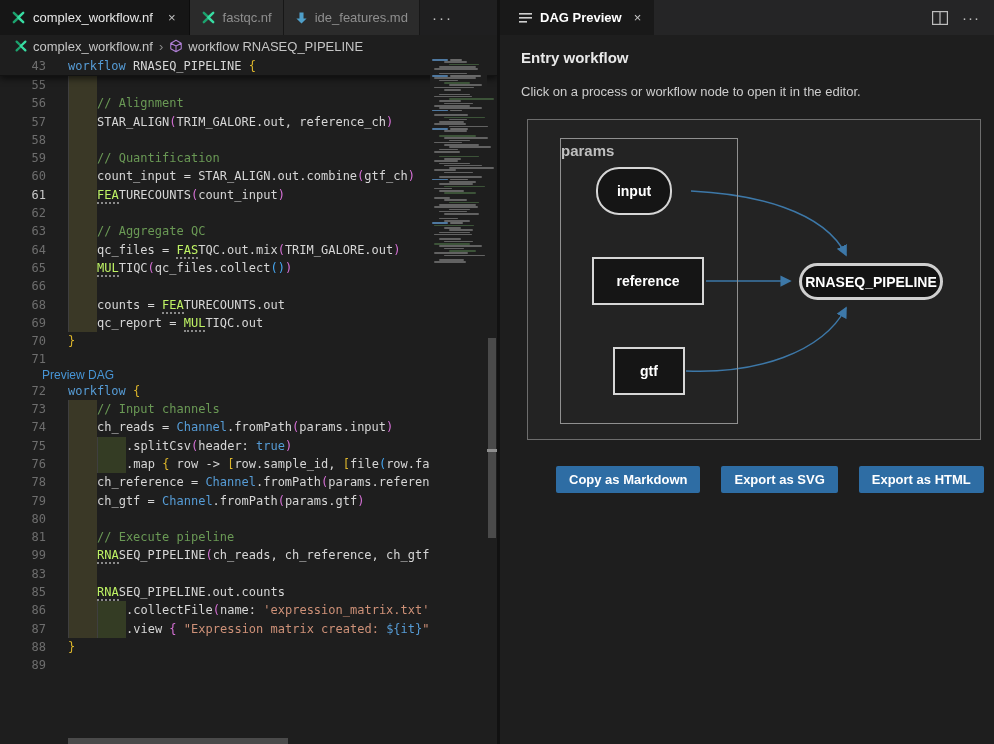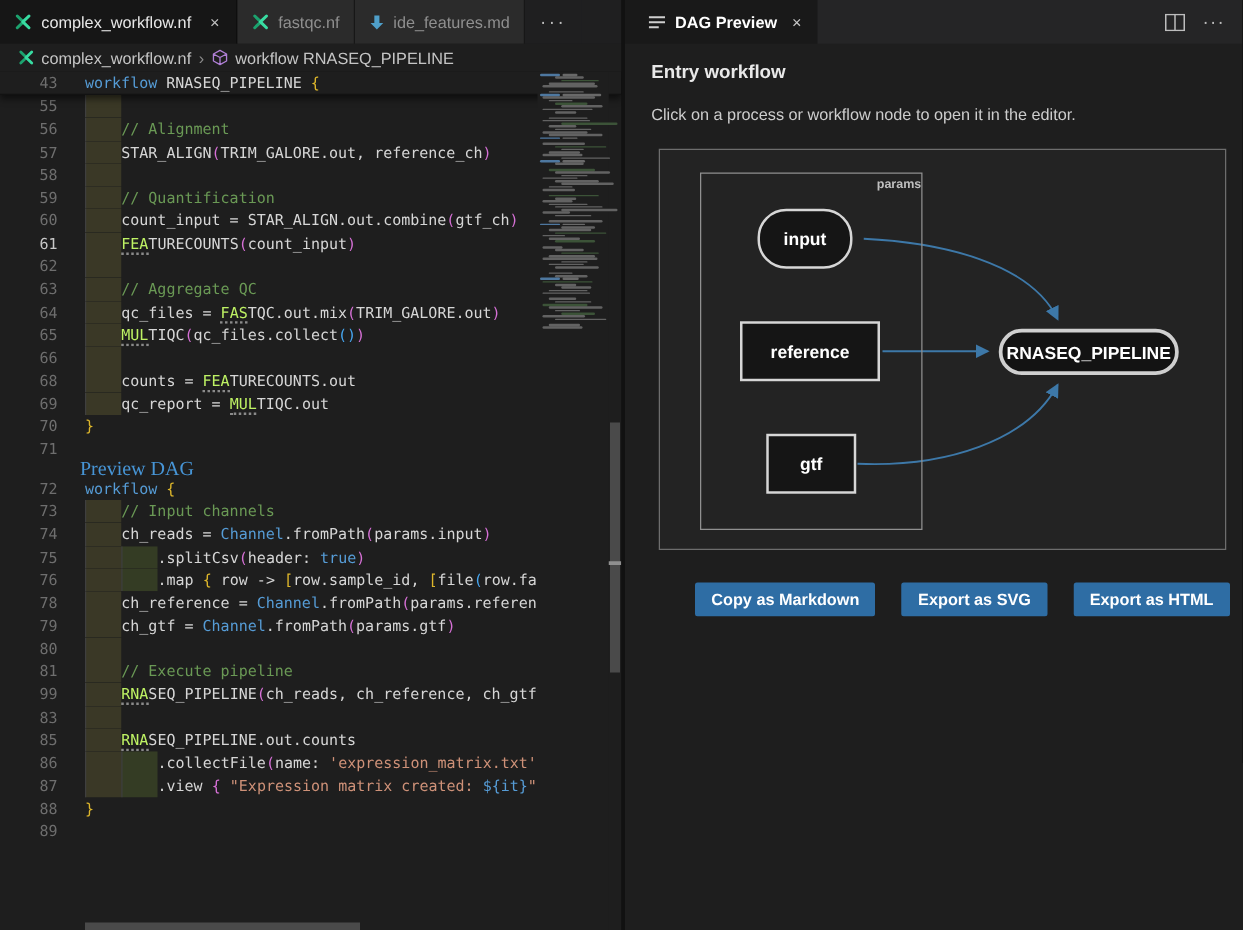--- a/index.html
+++ b/index.html
@@ -30,22 +30,22 @@
   .code-line { display:flex; height:18.3px; line-height:18.3px; white-space:pre; }
   .gutter { width:50px; flex:0 0 50px; text-align:right; padding-right:4px; color:#6e6e6e; user-select:none; }
   .gutter.cur { color:#c8c8c8; }
   .lcontent { margin-left:18px; white-space:pre; overflow:hidden; flex:1; }
   .ind { display:inline-block; width:29px; height:18.3px; vertical-align:top; background:#3a3826; box-shadow:inset 1px 0 0 #3f3f3f; }
   .ind.lvl2 { background:#343c24; }
   .tk-kw { color:#569cd6; } .tk-cm { color:#6a9955; } .tk-str { color:#ce9178; }
   .tk-b1 { color:#ddb62b; } .tk-b2 { color:#d670d6; } .tk-b3 { color:#46a6f0; }
   .tk-pl { color:#d6d6d6; }
   .tk-hint { color:#bef264; border-bottom:2px dotted #8a8a8a; padding-bottom:0px; }
-  .codelens { height:13px; line-height:13px; font-size:16px; color:#4795d6; padding-left:64px;
-              font-family:Liberation Serif, serif; cursor:pointer; }
+  .codelens { height:13px; line-height:13px; font-size:12px; color:#4795d6; padding-left:42px;
+              font-family:Liberation Sans, sans-serif; cursor:pointer; }
   
   .minimap { position:absolute; right:10px; top:0; width:57px; height:687px; background:#1e1e1e; z-index:6; }
   .mmbar { position:absolute; height:1.7px; border-radius:1px; }
   .vscroll { position:absolute; right:0; top:0; width:10px; height:687px; z-index:7; }
   .vslider { position:absolute; left:1px; width:8px; top:281px; height:200px; background:#4a4a4a; }
   .vmark { position:absolute; left:0; width:10px; top:392px; height:3px; background:#8f8f8f; }
   .hscroll { position:absolute; left:68px; bottom:0; width:220px; height:6px; background:#4a4a4a; z-index:7; }
 
   
   .divider { position:absolute; left:497px; top:0; width:3px; height:744px; background:#111; }
@@ -54,24 +54,24 @@
   .panel-tab { display:flex; align-items:center; gap:8px; padding:0 13px 0 19px; background:#191919; color:#fff; font-size:13px; font-weight:700; }
   .panel-tab .close { font-weight:400; color:#c8c8c8; margin-left:4px; font-size:13px; }
   .panel-actions { margin-left:auto; display:flex; align-items:center; gap:14px; padding-right:14px; color:#bdbdbd; }
   .panel-actions .dots { font-size:15px; letter-spacing:1px; }
   .panel-heading { position:absolute; left:21px; top:49px; font-size:15px; font-weight:700; color:#e9e9e9; }
   .panel-desc { position:absolute; left:21px; top:84px; font-size:13px; color:#cdcdcd; }
 
   .dag { position:absolute; left:27px; top:119px; width:454px; height:321px; border:1px solid #6d6d6d; background:#232323; }
   .dag svg.edges { position:absolute; left:0; top:0; }
   .params-box { position:absolute; left:32px; top:18px; width:178px; height:286px; border:1px solid #909090; }
-  .params-label { position:absolute; top:3px; left:0; width:100%; text-align:right; font-size:10px; font-weight:700; color:#bfbfbf; }
+  .params-label { position:absolute; top:3px; left:0; width:100%; text-align:left; font-size:15px; font-weight:700; color:#bfbfbf; }
   .node { position:absolute; border:2px solid #d6d6d6; background:#151515; color:#fff; display:flex;
           align-items:center; justify-content:center; font-size:14px; font-weight:600; cursor:pointer; }
-  .node-input { left:78px; top:47px; width:76px; height:48px;border-radius:23px; }
+  .node-input { left:68px; top:47px; width:76px; height:48px;border-radius:23px; }
   .node-reference { left:64px; top:137px; width:112px; height:48px; }
   .node-gtf { left:85px; top:227px; width:72px; height:48px; }
   .node-pill { left:271px; top:143px; width:144px; height:37px; border:3px solid #cfcfcf; border-radius:19px;
                background:#131313; font-size:14px; }
   .btn-row { position:absolute; left:56px; top:466px; display:flex; gap:21px; }
   .btn { height:27px; padding:0 13px; background:#2e6da4; color:#fff; border:none; border-radius:2px;
          font-size:13px; font-weight:600; font-family:"Liberation Sans", sans-serif; display:flex; align-items:center; cursor:pointer; }
 </style>
 </head>
 <body>

